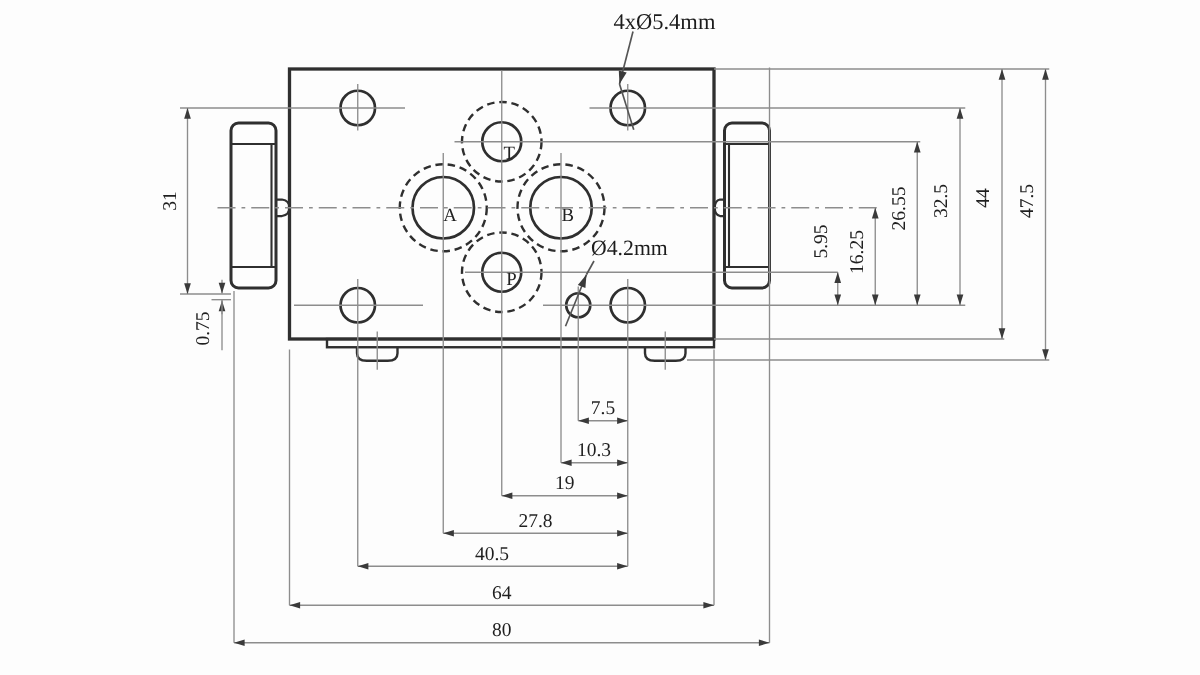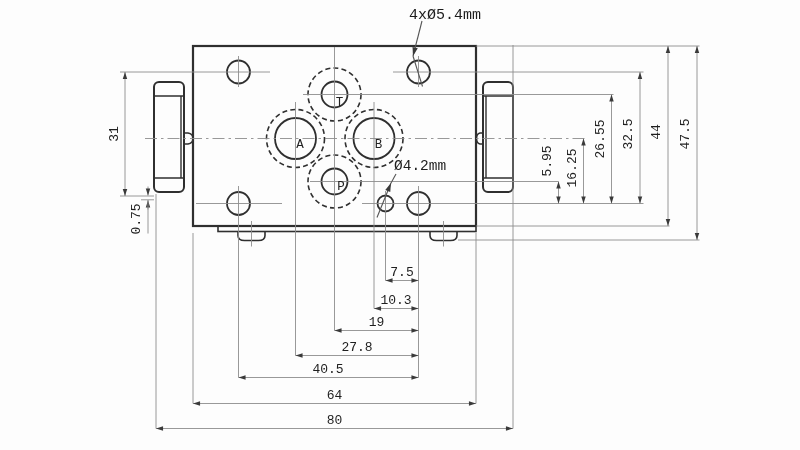--- a/index.html
+++ b/index.html
@@ -1,17 +1,17 @@
 <!DOCTYPE html>
 <html><head>
 <meta charset="utf-8">
 <style>
   html,body{margin:0;padding:0;background:#fdfdfd;}
   .stage{position:relative;width:800px;height:450px;background:#fdfdfd;overflow:hidden;
-         font-family:Liberation Mono, monospace;}
+         font-family:Liberation Serif, serif;}
   svg{display:block}
   .outline{stroke:#2f2f2f;fill:none}
   .thin{stroke:#8d8d8d;stroke-width:.9;fill:none}
   .dim{stroke:#8d8d8d;stroke-width:.9;fill:none}
   .leader{stroke:#555;stroke-width:1.1;fill:none}
   .dimtext{font-size:13px;fill:#1f1f1f}
   .porttext{font-size:12.5px;fill:#222}
   .annotext{font-size:15px;fill:#1c1c1c}
   .annotext2{font-size:14.5px;fill:#1c1c1c}
 </style>

